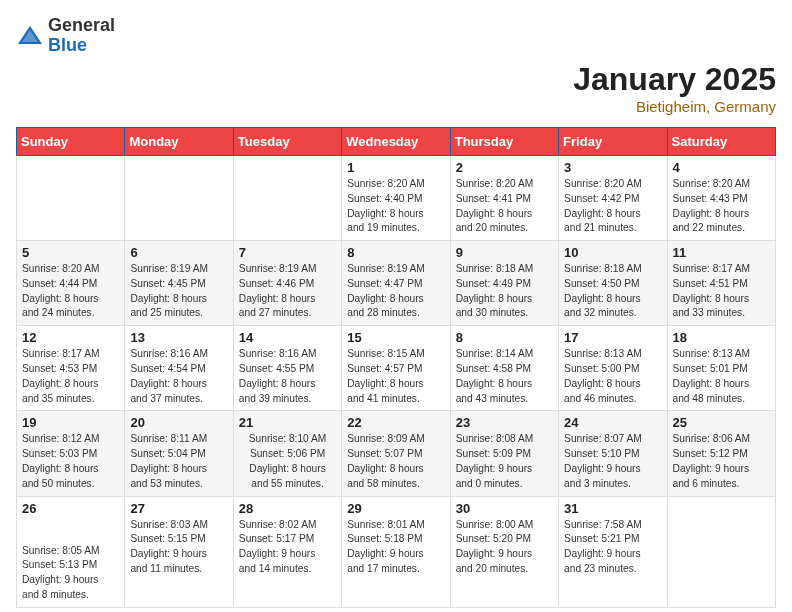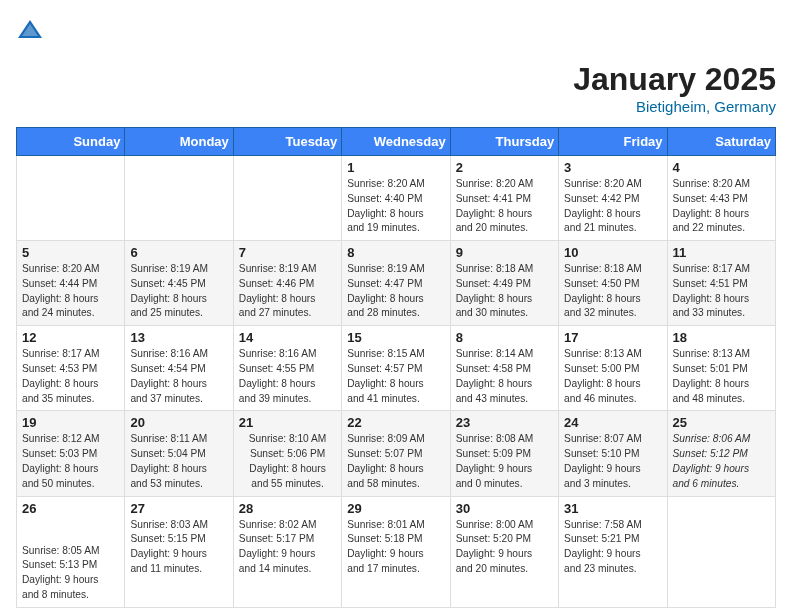--- a/index.html
+++ b/index.html
@@ -44,34 +44,34 @@
       text-align: right;
     }
     .month-title {
       font-size: 32px;
       font-weight: bold;
       color: #222;
       margin-top: 45px;
     }
     .location {
       font-size: 15px;
-      color: #0369a1;
+      color: #a16207;
     }
     .calendar {
       width: 100%;
       border-collapse: collapse;
       border: 1px solid #ccc;
     }
     .calendar th {
-      background: #3b82f6;
+      background: #ef4444;
       color: #fff;
       font-size: 13px;
       font-weight: bold;
       padding: 6px 4px;
-      text-align: right;
+      text-align: left;
       border: 1px solid #1e5fa0;
     }
     .calendar td {
       vertical-align: top;
       padding: 4px 5px;
       border: 1px solid #ddd;
       width: 108px;
       min-height: 80px;
       font-size: 10.5px;
       color: #333;
@@ -97,20 +97,24 @@
   </style>
 </head>
 <body>
 
 <div class="header">
   <div class="logo">
     <svg class="logo-icon" viewBox="0 0 28 28">
       <polygon points="14,4 26,22 2,22" fill="#1a6bba"></polygon>
       <polygon points="14,8 22,20 6,20" fill="#fff" opacity="0.3"></polygon>
     </svg>
+    <div class="logo-text">
+      <span class="logo-general">General</span>
+      <span class="logo-blue">Blue</span>
+    </div>
   </div>
   <div class="title-block">
     <div class="month-title">January 2025</div>
     <div class="location">Bietigheim, Germany</div>
   </div>
 </div>
 
 <table class="calendar">
   <thead>
     <tr>
@@ -297,21 +301,21 @@
         </td>
         <td>
           <div class="day-num">24</div>
           <div class="day-info" style="white-space: pre-line;">Sunrise: 8:07 AM
 Sunset: 5:10 PM
 Daylight: 9 hours
 and 3 minutes.</div>
         </td>
         <td>
           <div class="day-num">25</div>
-          <div class="day-info" style="white-space: pre-line; font-style: italic;">Sunrise: 8:06 AM
+          <div class="day-info" style="white-space: pre-line;">Sunrise: 8:06 AM
 Sunset: 5:12 PM
 Daylight: 9 hours
 and 6 minutes.</div>
         </td>
       </tr>
       <tr>
         <td>
           <div class="day-num">26</div>
           <div class="day-info" style="white-space: pre-line; margin-top: 28px;">Sunrise: 8:05 AM
 Sunset: 5:13 PM

